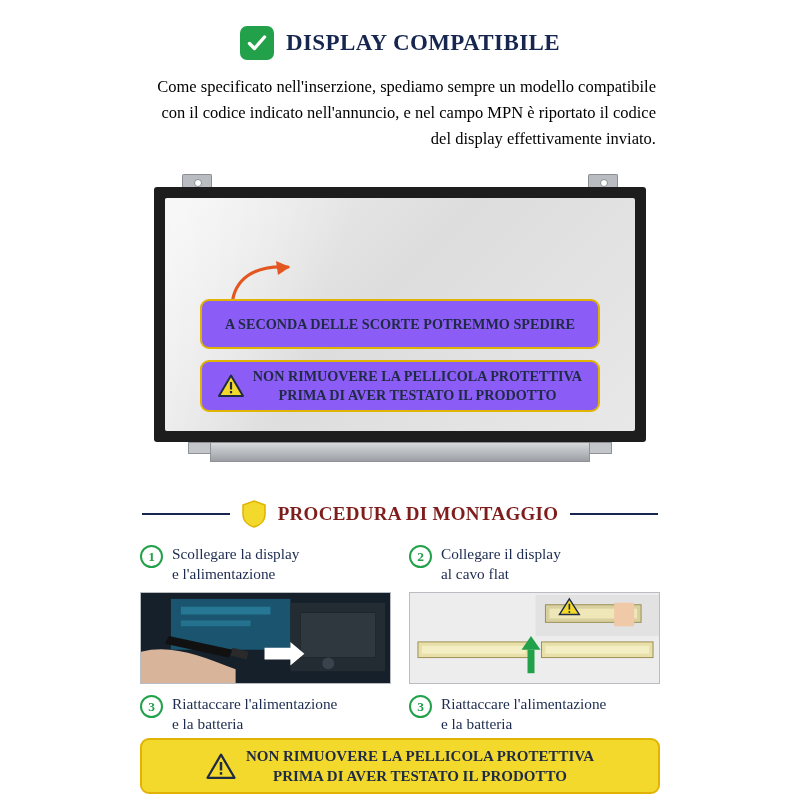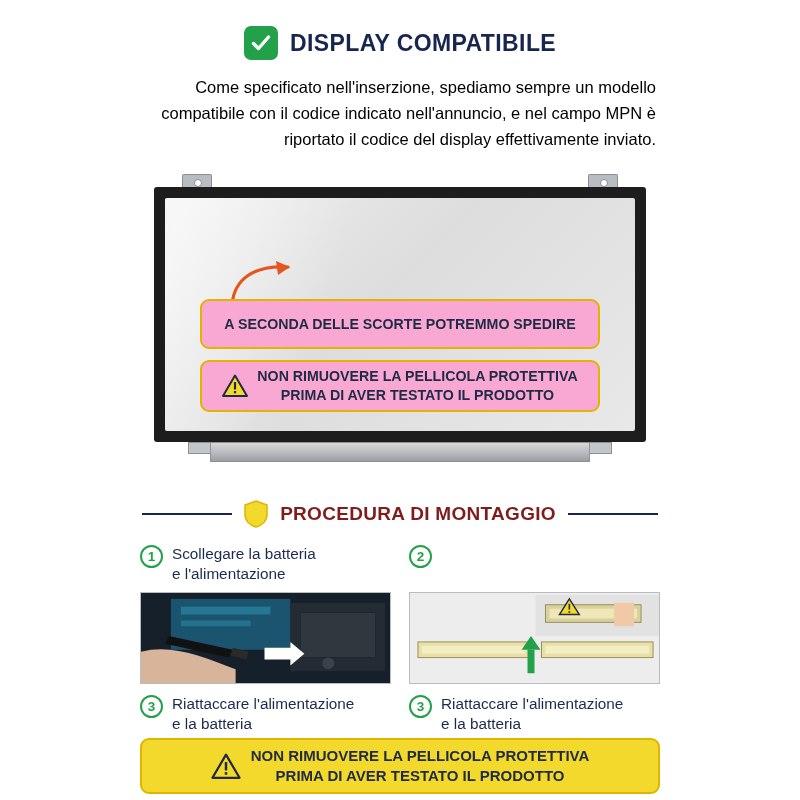--- a/index.html
+++ b/index.html
@@ -19,20 +19,21 @@
     height: 800px;
     background: #ffffff;
     box-sizing: border-box;
   }
   .content {
     position: absolute;
     left: 140px;
     top: 0;
     width: 520px;
     height: 760px;
+    font-family: Liberation Serif, serif;
   }
 
   
   .header-row {
     display: flex;
     align-items: center;
     justify-content: center;
     gap: 12px;
     margin-top: 26px;
   }
@@ -146,21 +147,21 @@
   .arrow-curve {
     position: absolute;
     left: 88px;
     top: 85px;
     width: 72px;
     height: 48px;
   }
 
   .yellow-box {
     position: absolute;
-    background: #f9a8d4;
+    background: #8b5cf6;
     border: 2px solid #e0b400;
     border-radius: 9px;
     box-sizing: border-box;
     color: #1f2a44;
     font-weight: bold;
     text-align: center;
     display: flex;
     align-items: center;
     justify-content: center;
   }
@@ -339,21 +340,21 @@
       </svg>
       <span class="section-title">PROCEDURA DI MONTAGGIO</span>
       <span class="rule"></span>
     </div>
 
     <div class="steps">
       <div class="step-col">
         <div class="step-head">
           <span class="num">1</span>
           <span class="step-text">
-            <span>Scollegare la batteria</span><br>
+            <span>Scollegare la display</span><br>
             <span>e l'alimentazione</span>
           </span>
         </div>
         <div class="photo photo-left">
           <svg width="100%" height="100%" viewBox="0 0 250 92" preserveAspectRatio="none" aria-hidden="true">
             <rect x="0" y="0" width="250" height="92" fill="#15202a"></rect>
             <rect x="30" y="6" width="120" height="52" fill="#1b5e7a" opacity="0.85"></rect>
             <rect x="40" y="14" width="90" height="8" fill="#2f8fae" opacity="0.6"></rect>
             <rect x="40" y="28" width="70" height="6" fill="#2f8fae" opacity="0.5"></rect>
             <rect x="150" y="10" width="95" height="70" fill="#232b33"></rect>
@@ -364,20 +365,24 @@
             <path d="M28 44 L 92 58 L 88 66 L 24 52 Z" fill="#111"></path>
             <path d="M92 56 L 108 60 L 106 68 L 90 64 Z" fill="#2a2a2a"></path>
             <path d="M124 56 L 150 56 L 150 50 L 164 62 L 150 74 L 150 68 L 124 68 Z" fill="#ffffff"></path>
           </svg>
         </div>
       </div>
 
       <div class="step-col">
         <div class="step-head">
           <span class="num">2</span>
+          <span class="step-text">
+            <span>Collegare il display</span><br>
+            <span>al cavo flat</span>
+          </span>
         </div>
         <div class="photo photo-right">
           <svg width="100%" height="100%" viewBox="0 0 250 92" preserveAspectRatio="none" aria-hidden="true">
             <rect x="0" y="0" width="250" height="92" fill="#ededed"></rect>
             <rect x="126" y="2" width="124" height="42" fill="#e2e2e2"></rect>
             <rect x="136" y="12" width="96" height="18" fill="#d9d0a0" stroke="#9a8f55"></rect>
             <rect x="140" y="16" width="88" height="10" fill="#efe7b8"></rect>
             <rect x="205" y="10" width="20" height="24" fill="#f0c9a8"></rect>
             <polygon points="160,6 170,22 150,22" fill="#f3d92c" stroke="#1f2a44" stroke-width="1.4"></polygon>
             <rect x="159.2" y="11" width="1.6" height="6" fill="#1f2a44"></rect>

